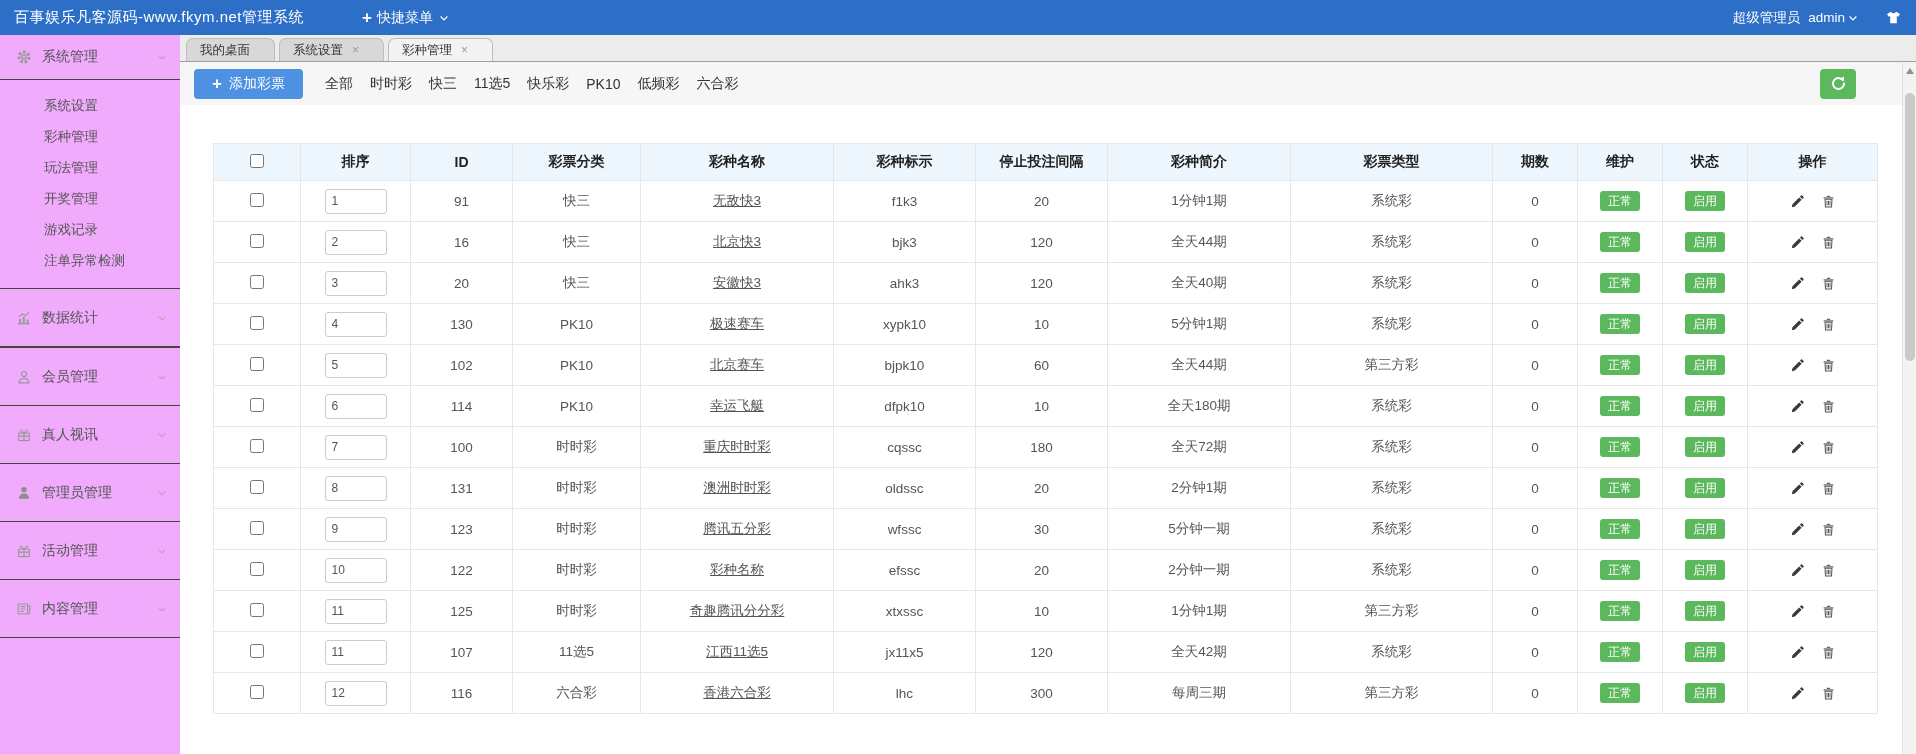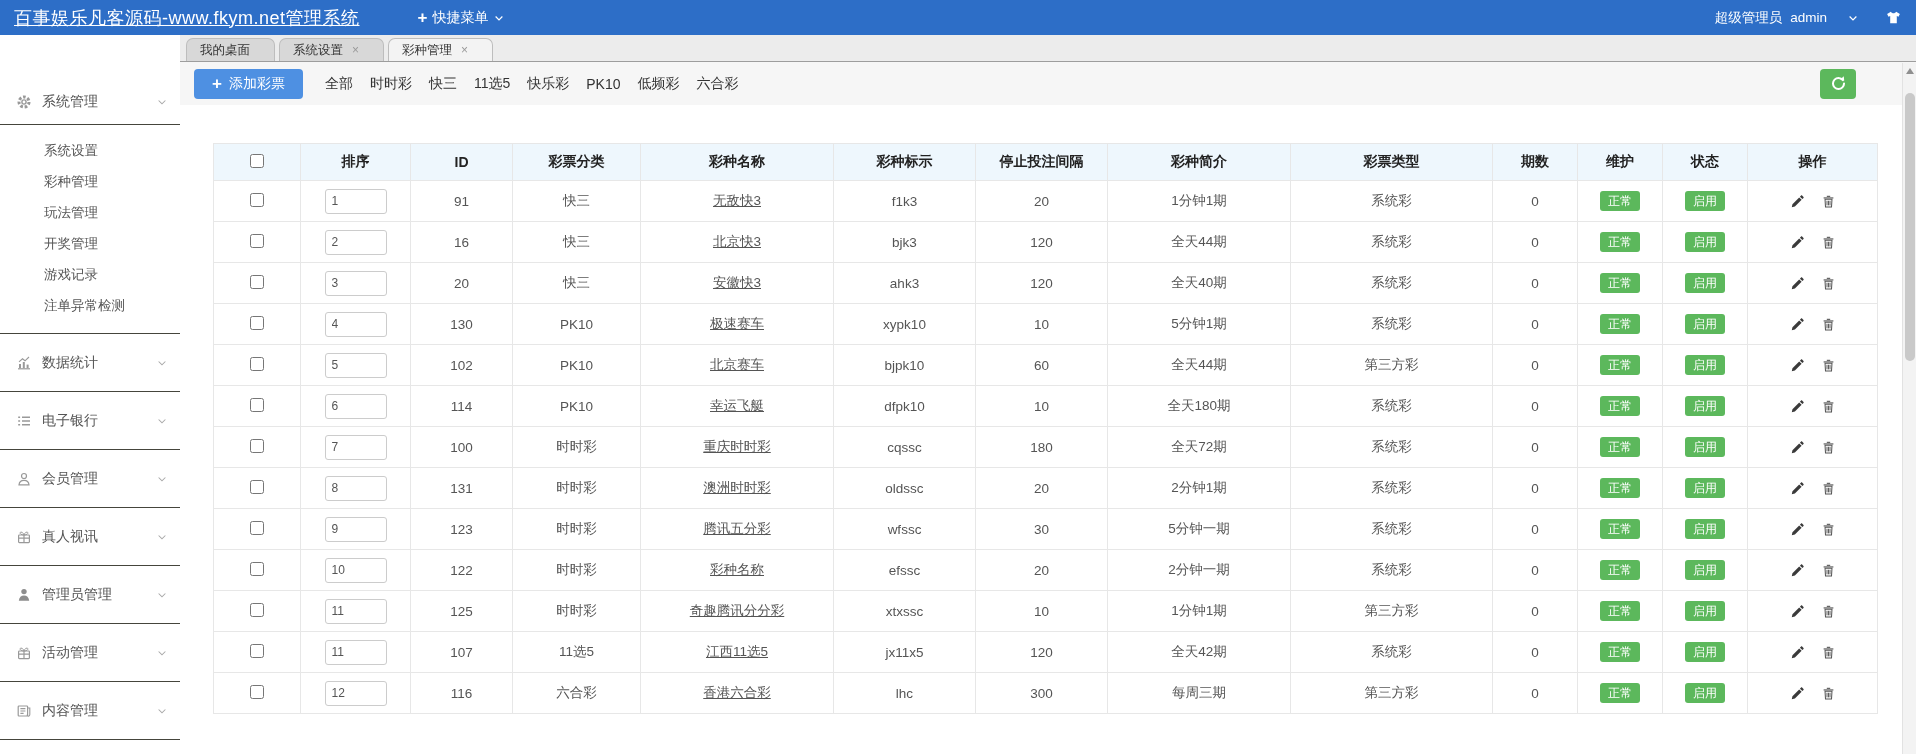--- a/index.html
+++ b/index.html
@@ -9,32 +9,32 @@
     font-size: 13px; color: #555; background: #ececec; position: relative;
   }
   svg { display: block; }
 
   
   .navbar {
     position: absolute; top: 0; left: 0; right: 0; height: 35px;
     background: var(--navbar-blue, #2d6ec7); color: #fff;
     display: flex; align-items: center; padding: 0 14px;
   }
-  .nav-title { font-size: 18px; letter-spacing: .5px; text-decoration: underline; }
+  .nav-title { font-size: 15px; letter-spacing: .5px; }
   .quick-menu { display: flex; align-items: center; gap: 5px; margin-left: 58px; cursor: pointer; font-size: 14px; }
   .qm-plus { font-size: 17px; font-weight: bold; line-height: 1; }
   .nav-right { margin-left: auto; display: flex; align-items: center; gap: 8px; font-size: 13.5px; }
-  .nav-user { display: flex; align-items: center; gap: 20px; cursor: pointer; }
+  .nav-user { display: flex; align-items: center; gap: 2px; cursor: pointer; }
   .nav-theme { margin-left: 18px; cursor: pointer; }
   .chev { display: inline-block; }
 
   
   .sidebar {
     position: absolute; top: 35px; left: 0; bottom: 0; width: 180px;
-    background: #ffffff; padding-top: 45px; overflow: hidden;
+    background: #f0abfc; overflow: hidden;
   }
   .side-section {
     height: 44px; display: flex; align-items: center; gap: 10px;
     padding: 0 12px 0 16px; cursor: pointer; color: #555; font-size: 14px;
   }
   .side-section .s-label { flex: 0 0 auto; }
   .side-section .s-chev { margin-left: auto; color: #a9a9a9; }
   .side-section.collapsed { height: 57px; }
   .side-divider { border-top: 1px solid #45453c; height: 0; }
   .submenu { padding: 10px 0 12px; }
@@ -179,33 +179,20 @@
         </svg>
       </span>
       <span class="s-label">数据统计</span>
       <span class="s-chev">
         <svg width="12" height="12" viewBox="0 0 16 16">
           <path d="M3.5 6l4.5 4.5L12.5 6" fill="none" stroke="#a9a9a9" stroke-width="1.4"></path>
         </svg>
       </span>
     </div>
     <div class="side-divider"></div>
-    <div class="side-section collapsed">
-      <span class="side-icon">
-        <svg width="16" height="16" viewBox="0 0 16 16">
-          <path d="M6 4.2h8M6 8h8M6 11.8h8M2.2 4.2h1.9M2.2 8h1.9M2.2 11.8h1.9" stroke="#999" stroke-width="1.5"></path>
-        </svg>
-      </span>
-      <span class="s-label">电子银行</span>
-      <span class="s-chev">
-        <svg width="12" height="12" viewBox="0 0 16 16">
-          <path d="M3.5 6l4.5 4.5L12.5 6" fill="none" stroke="#a9a9a9" stroke-width="1.4"></path>
-        </svg>
-      </span>
-    </div>
     <div class="side-divider"></div>
     <div class="side-section collapsed">
       <span class="side-icon">
         <svg width="16" height="16" viewBox="0 0 16 16">
           <circle cx="8" cy="5" r="2.5" fill="none" stroke="#999" stroke-width="1.2"></circle>
           <path d="M3 13.8c.3-3 2.2-4.5 5-4.5s4.7 1.5 5 4.5z" fill="none" stroke="#999" stroke-width="1.2"></path>
         </svg>
       </span>
       <span class="s-label">会员管理</span>
       <span class="s-chev">

